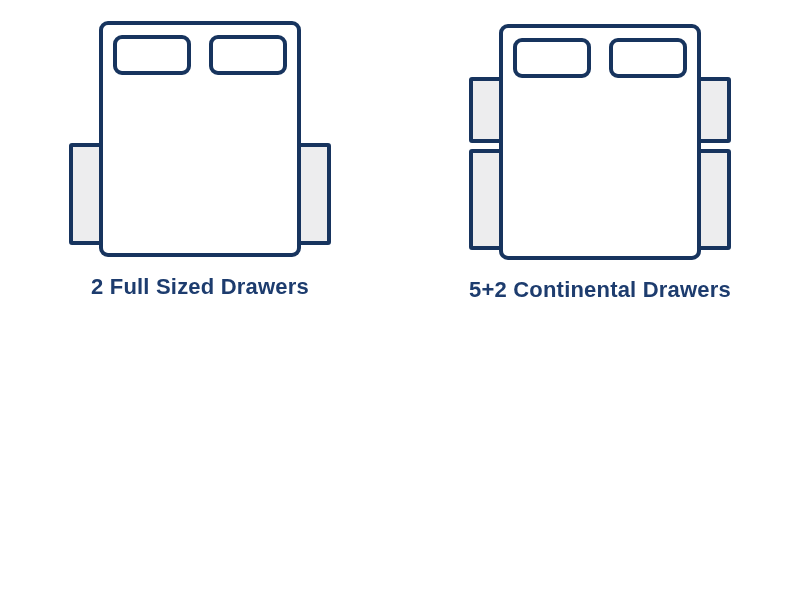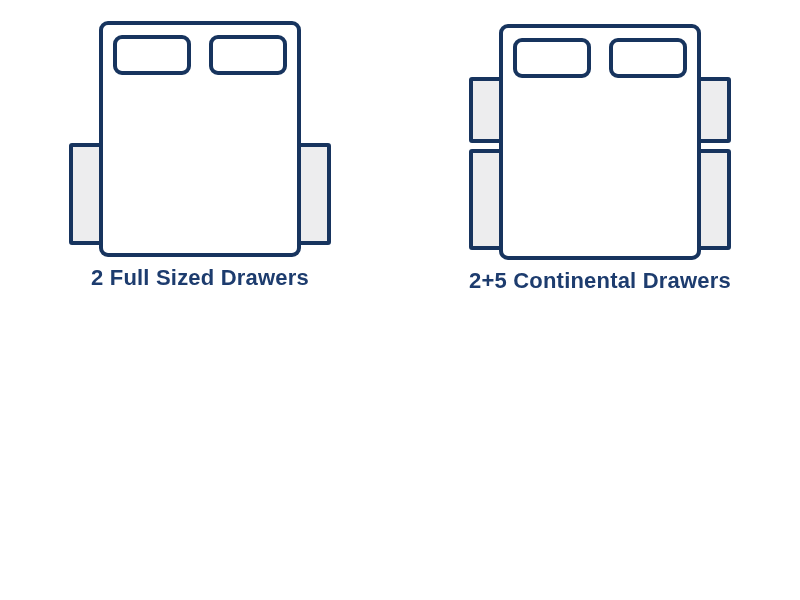--- a/index.html
+++ b/index.html
@@ -29,21 +29,21 @@
   .cell .figure {
     display: block;
     width: 400px;
     height: 260px;
     flex: 0 0 auto;
   }
   .cell.row2 .figure { margin-top: 3px; }
   .cell.shift-right .figure,
   .cell.shift-right .label { transform: translateX(13px); }
   .label {
-    margin-top: 3px;
+    margin-top: 12px;
     width: 400px;
     text-align: center;
     font-size: 22px;
     font-weight: bold;
     letter-spacing: 0.2px;
     color: var(--label, #1d3c6e);
     line-height: 30px;
     user-select: none;
   }
 </style>
@@ -67,17 +67,17 @@
   <div class="cell row2">
     <svg class="figure" viewBox="0 0 400 260">
         <rect x="71" y="76" width="32" height="62" rx="1" fill="#EDEDEE" stroke="#17345E" stroke-width="4"></rect>
         <rect x="71" y="148" width="32" height="97" rx="1" fill="#EDEDEE" stroke="#17345E" stroke-width="4"></rect>
         <rect x="297" y="76" width="32" height="62" rx="1" fill="#EDEDEE" stroke="#17345E" stroke-width="4"></rect>
         <rect x="297" y="148" width="32" height="97" rx="1" fill="#EDEDEE" stroke="#17345E" stroke-width="4"></rect>
         <rect x="101" y="23" width="198" height="232" rx="7" fill="#FFFFFF" stroke="#17345E" stroke-width="4"></rect>
         <rect x="115" y="37" width="74" height="36" rx="7" fill="#FFFFFF" stroke="#17345E" stroke-width="4"></rect>
         <rect x="211" y="37" width="74" height="36" rx="7" fill="#FFFFFF" stroke="#17345E" stroke-width="4"></rect>
       </svg>
-    <div class="label">2+5 Continental Drawers</div>
+    <div class="label">5+2 Continental Drawers</div>
   </div>
 
 
 </div>
 
 </body></html>

